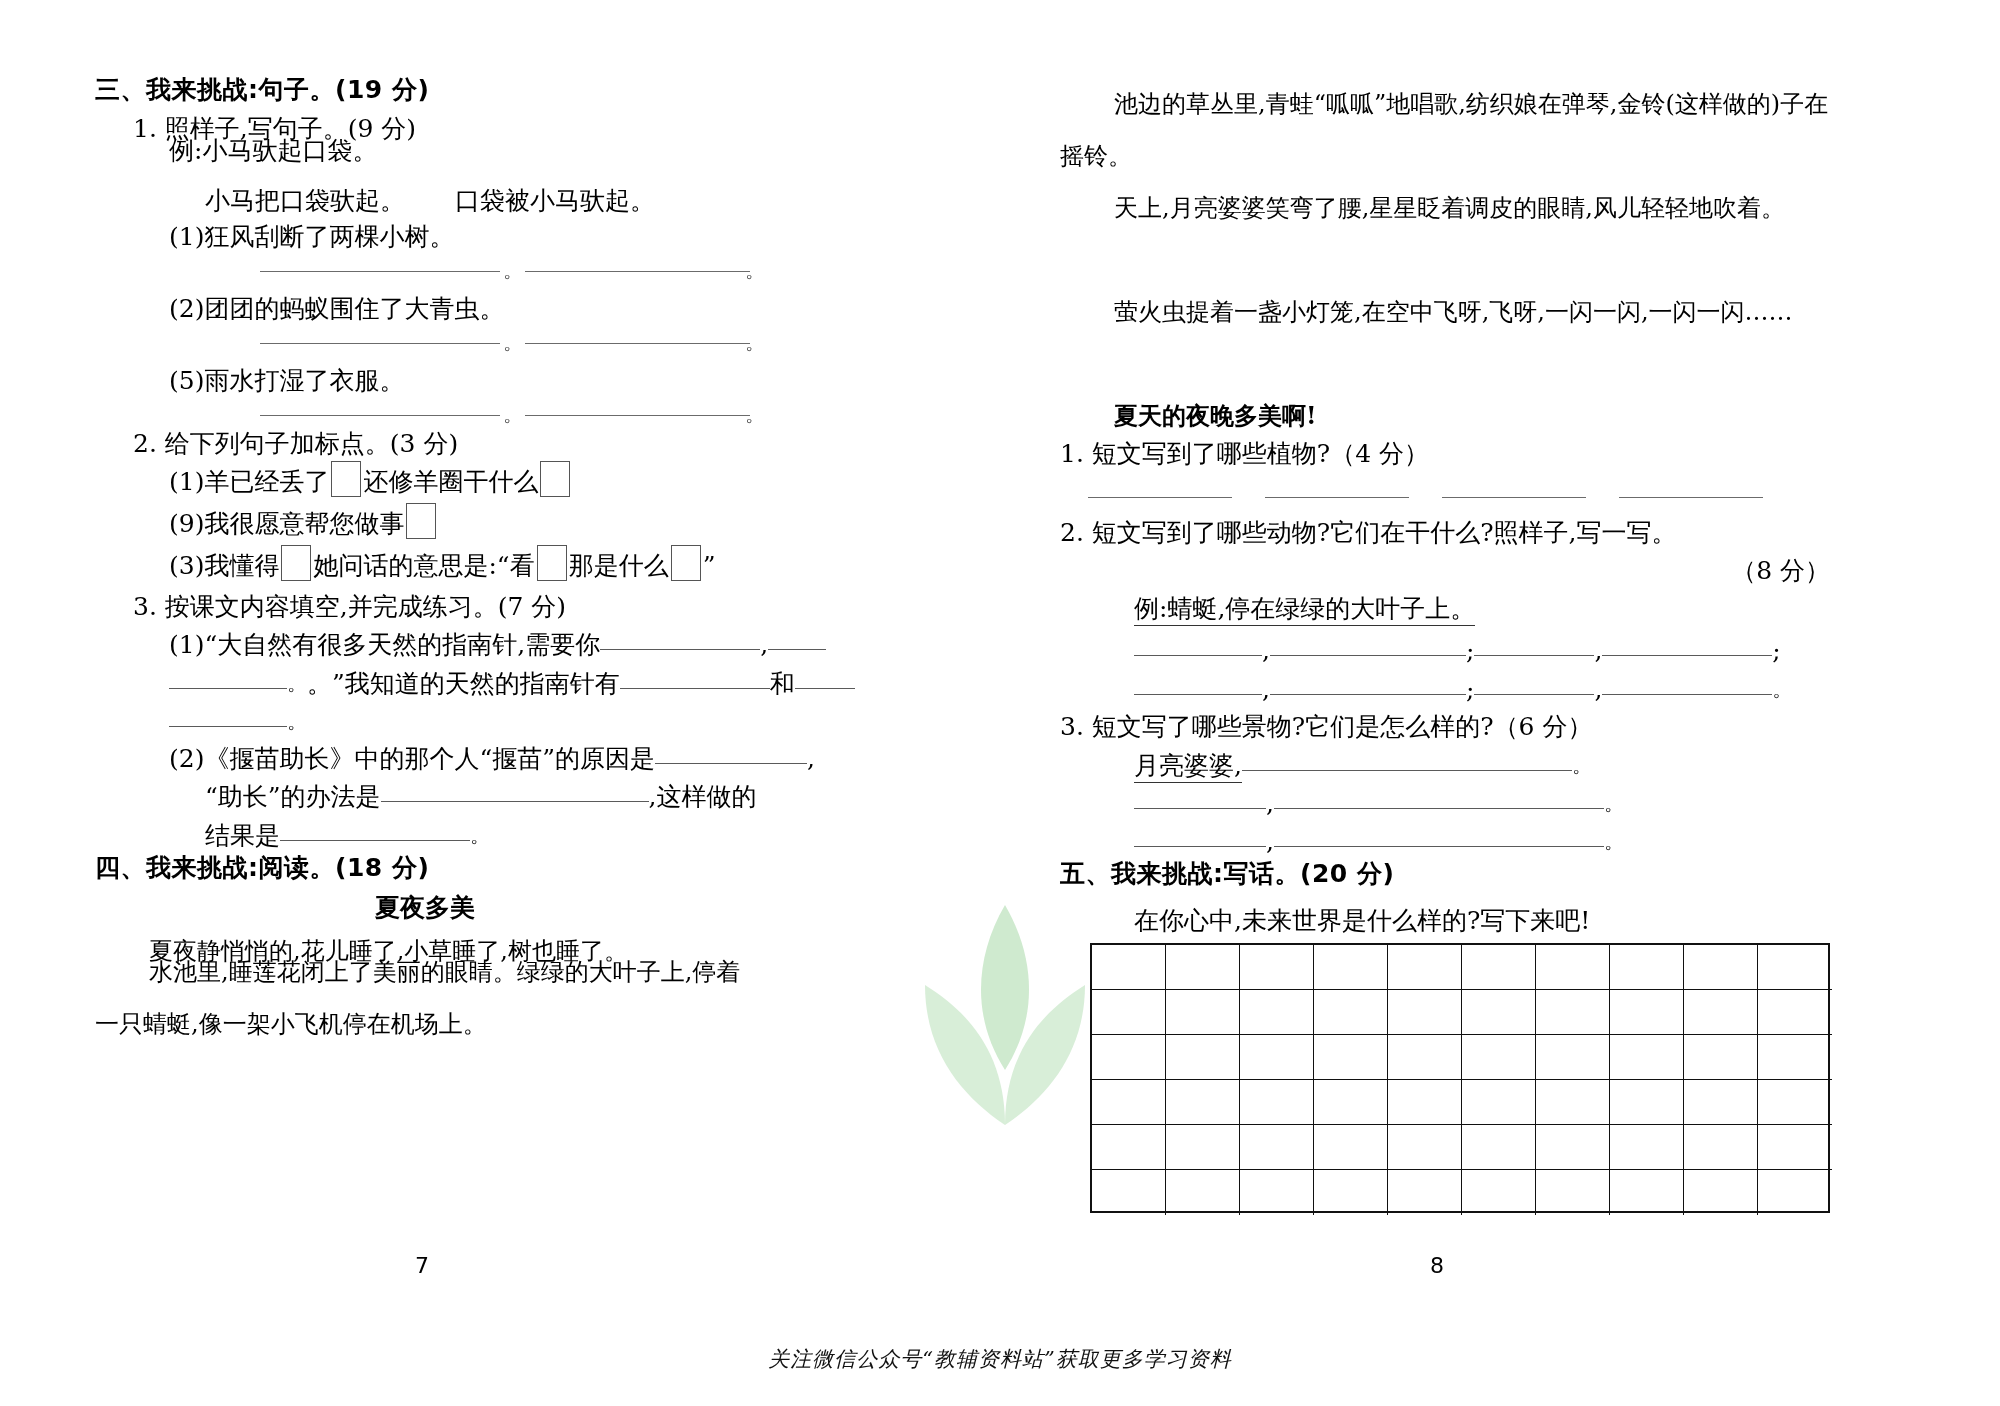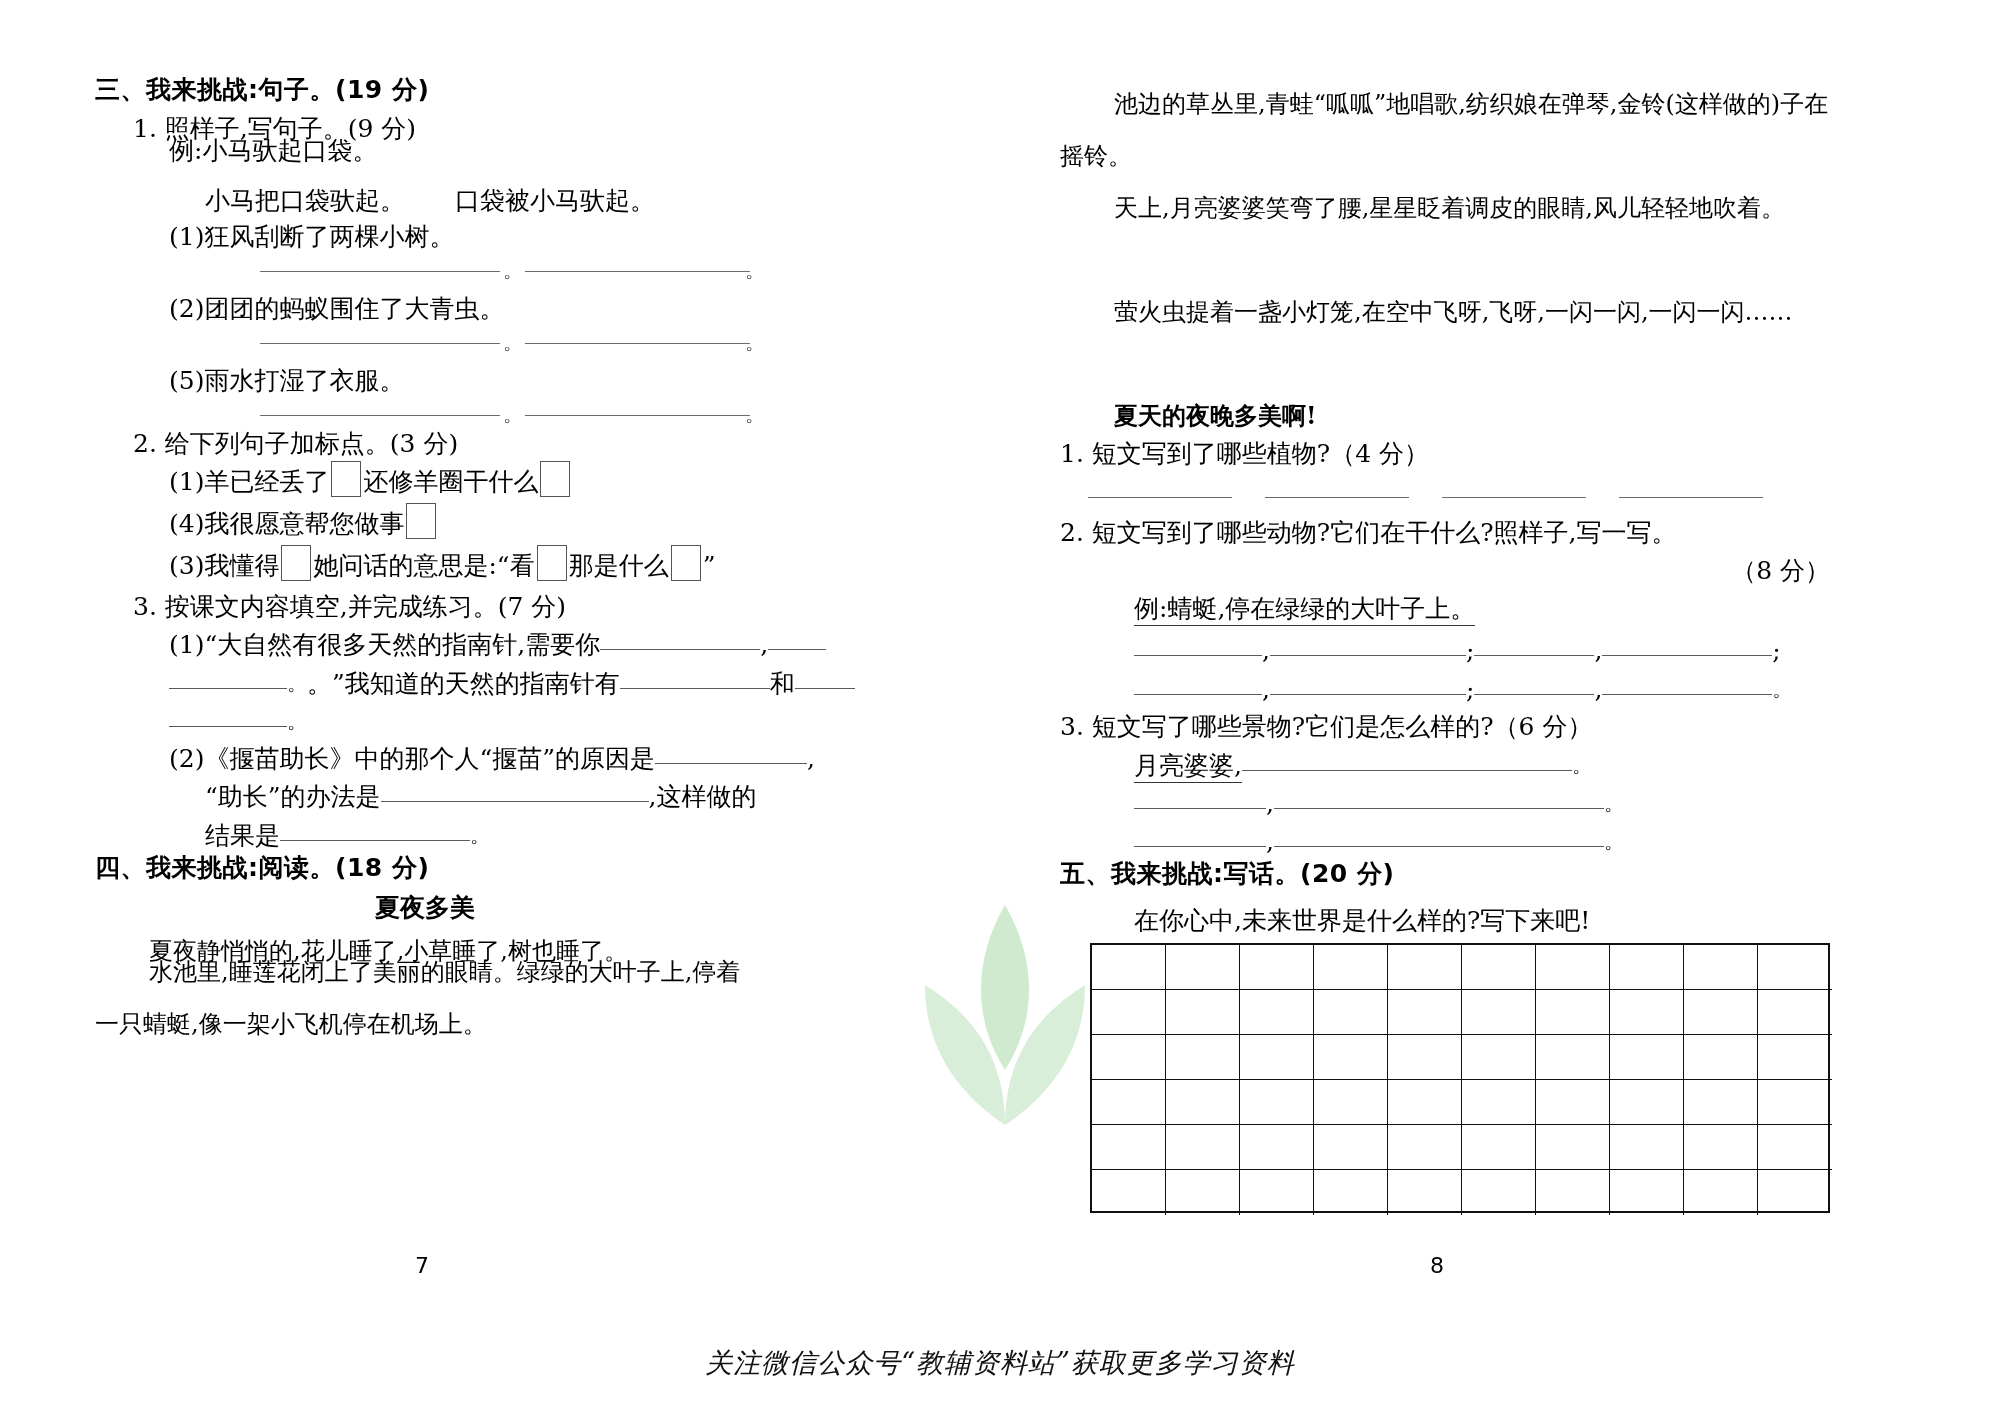--- a/index.html
+++ b/index.html
@@ -97,21 +97,21 @@
   }
 
   .pagenum{
     position:absolute;
     font-family:"DejaVu Sans","Liberation Sans",sans-serif;
     font-size:22px;
   }
   .footer{
     position:absolute;left:0;width:2000px;top:1345px;
     text-align:center;
-    font-size:27px;
+    font-size:21px;
     font-family:"DejaVu Serif","Liberation Serif",serif;
     font-style:italic;
     color:#111;
     letter-spacing:1px;
   }
   .ind1{padding-left:38px;}
   .ind2{padding-left:74px;}
   .ind3{padding-left:110px;}
 </style>
 </head>
@@ -155,21 +155,21 @@
     <div class="ln" style="left:430px;top:415px;width:225px;"></div>
     <div class="dot" style="left:650px;top:401px;">。</div>
 
     <div class="qline ind1" style="position:absolute;left:0;top:418px;">2. 给下列句子加标点。(3 分)</div>
 
     <div class="qline ind2" style="position:absolute;left:0;top:456px;">
       <span>(1)羊已经丢了</span><span class="sq"></span><span>还修羊圈干什么</span><span class="sq"></span>
     </div>
 
     <div class="qline ind2" style="position:absolute;left:0;top:498px;">
-      <span>(4)我很愿意帮您做事</span><span class="sq"></span>
+      <span>(9)我很愿意帮您做事</span><span class="sq"></span>
     </div>
 
     <div class="qline ind2" style="position:absolute;left:0;top:540px;">
       <span>(3)我懂得</span><span class="sq"></span><span>她问话的意思是:“看</span><span class="sq"></span><span>那是什么</span><span class="sq"></span><span>”</span>
     </div>
 
     <div class="qline ind1" style="position:absolute;left:0;top:581px;">3. 按课文内容填空,并完成练习。(7 分)</div>
 
     <div class="qline ind2" style="position:absolute;left:0;top:619px;">
       <span>(1)“大自然有很多天然的指南针,需要你</span><span class="rule" style="width:160px;"></span>,<span class="rule" style="width:58px;"></span>

